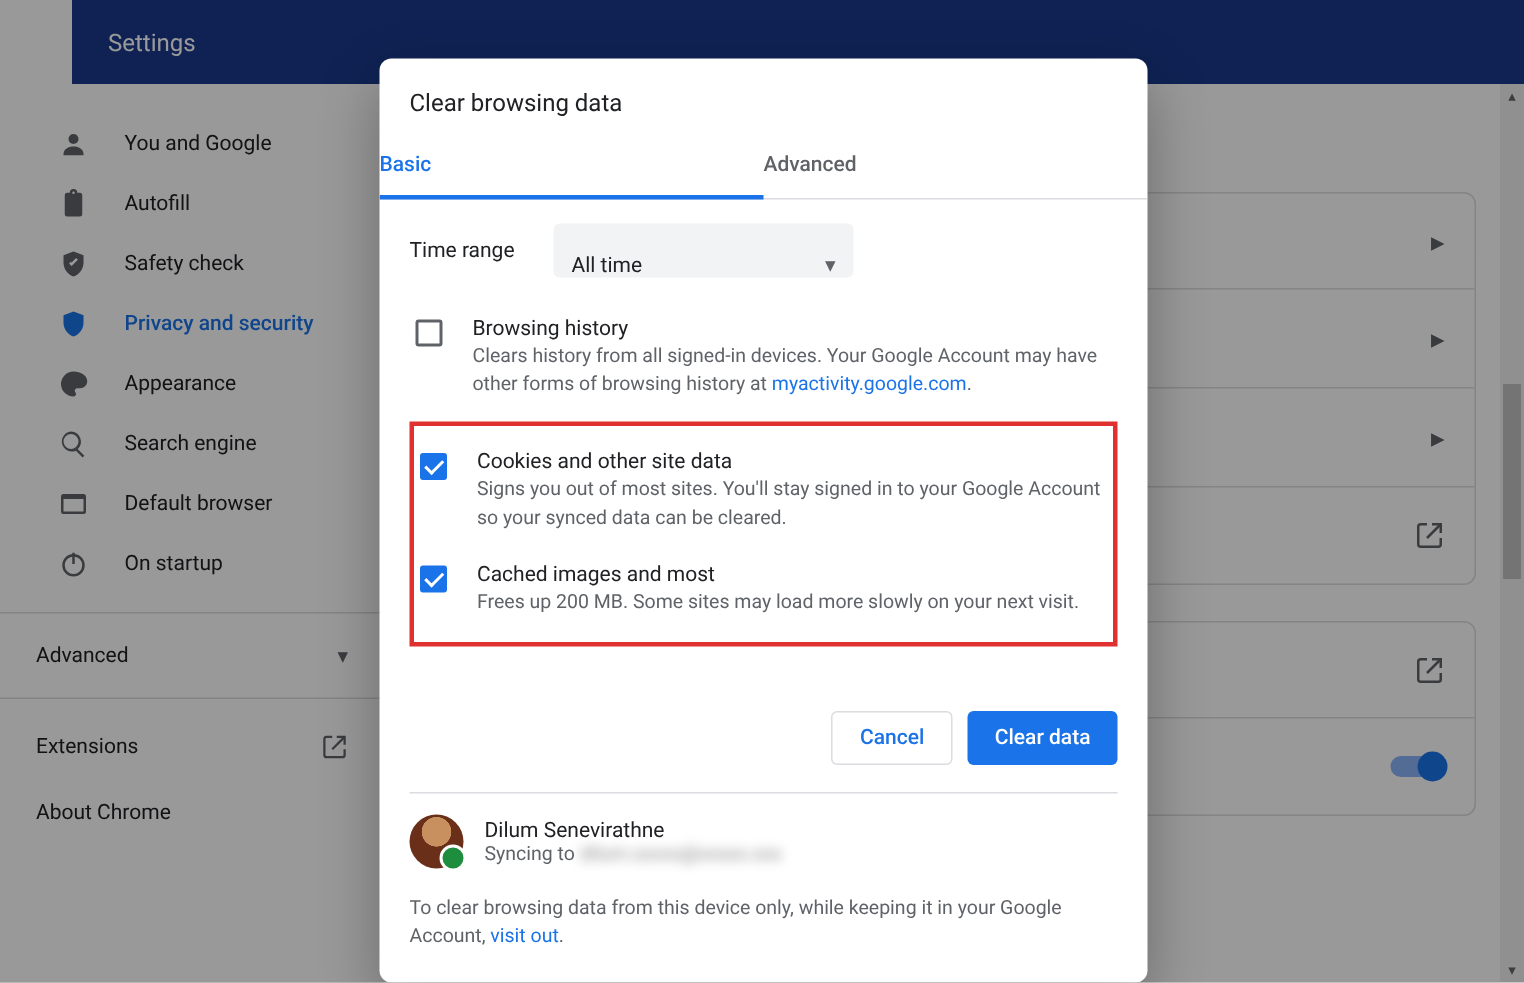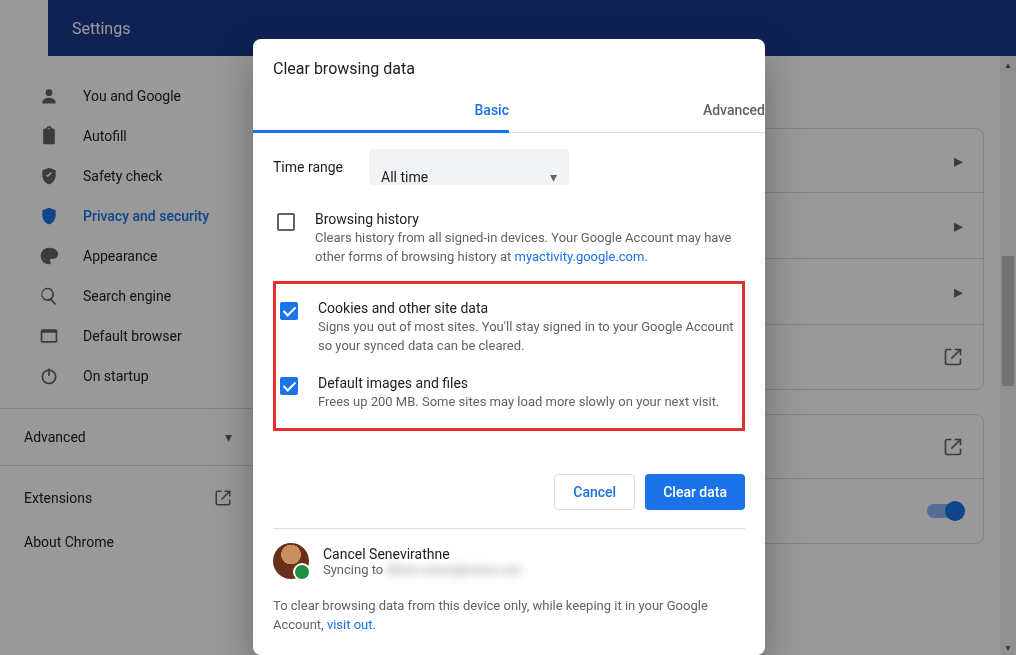--- a/index.html
+++ b/index.html
@@ -112,21 +112,21 @@
     box-shadow: 0 16px 40px rgba(0,0,0,0.3);
     display: flex; flex-direction: column;
     overflow: hidden;
     margin-top: 20px;
   }
   .dlg-title { font-size: 16px; color: var(--text-dark); padding: 20px 20px 12px; }
   .tabs {
     display: flex; border-bottom: 1px solid var(--border);
   }
   .tab {
-    flex: 1; text-align: right; padding: 12px 0 14px;
+    flex: 1; text-align: left; padding: 12px 0 14px;
     font-size: 14px; font-weight: 500; color: var(--text-grey);
     cursor: pointer; position: relative;
   }
   .tab.active { color: var(--chrome-blue); }
   .tab.active::after {
     content: ""; position: absolute; left: 0; right: 0; bottom: -1px; height: 3px;
     background: var(--chrome-blue);
   }
   .time-row {
     display: flex; align-items: center; gap: 16px;
@@ -405,38 +405,38 @@
       <div class="opt">
         <div class="chk checked"></div>
         <div class="txt">
           <div class="t">Cookies and other site data</div>
           <div class="s">Signs you out of most sites. You'll stay signed in to your Google Account so your synced data can be cleared.</div>
         </div>
       </div>
       <div class="opt">
         <div class="chk checked"></div>
         <div class="txt">
-          <div class="t">Default images and files</div>
+          <div class="t">Cached images and most</div>
           <div class="s">Frees up 200 MB. Some sites may load more slowly on your next visit.</div>
         </div>
       </div>
     </div>
   </div>
 
   <div class="dlg-spacer"></div>
 
   <div class="dlg-actions">
     <div class="btn btn-outline">Cancel</div>
     <div class="btn btn-primary">Clear data</div>
   </div>
 
   <div class="sync-row">
     <div class="avatar"></div>
     <div class="who">
-      <div class="n">Cancel Senevirathne</div>
+      <div class="n">Dilum Senevirathne</div>
       <div class="e">
         <span>Syncing to </span><span class="blur">dilum.xxxxx@xxxxx.xxx</span>
       </div>
     </div>
   </div>
 
   <div class="dlg-foot">
     <span>To clear browsing data from this device only, while keeping it in your Google Account, </span><a href="#">visit out</a><span>.</span>
   </div>
 </div>

